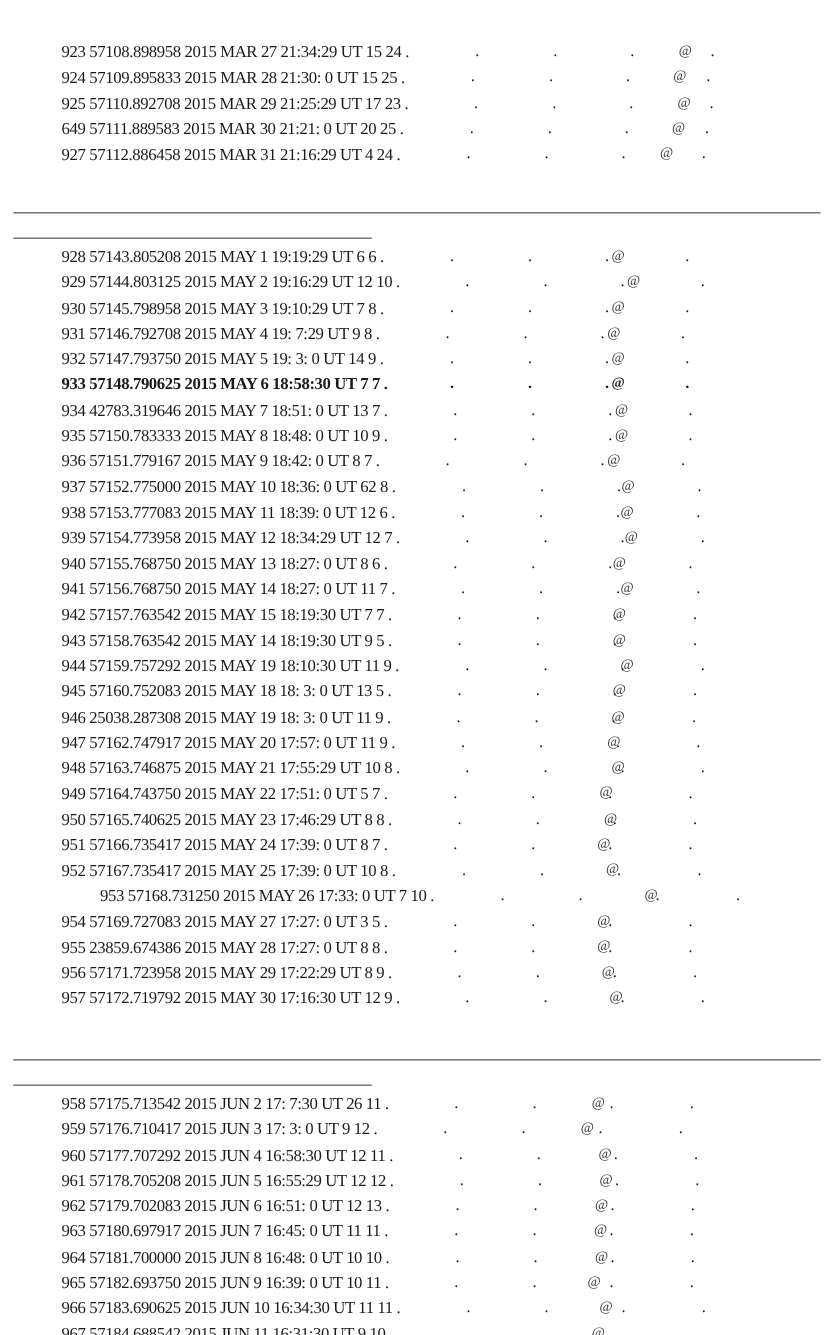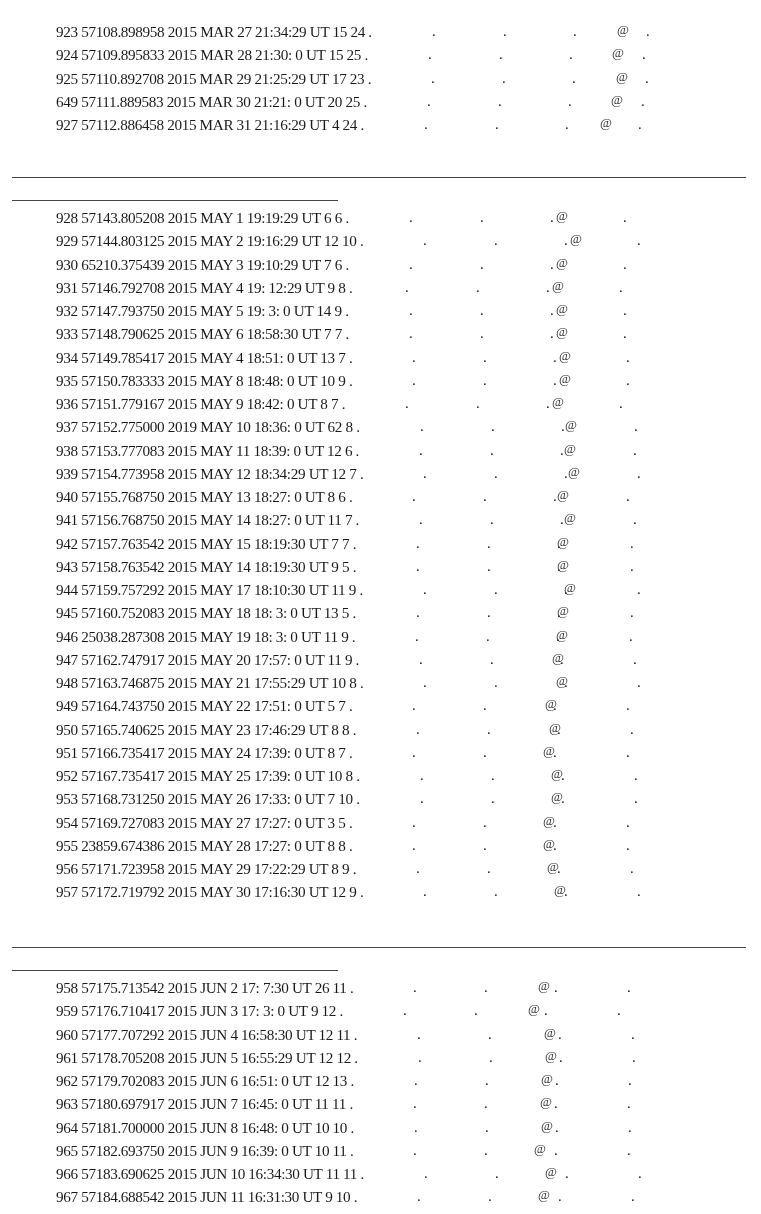--- a/index.html
+++ b/index.html
@@ -1,21 +1,21 @@
 <!DOCTYPE html>
 <html><head>
 <meta charset="utf-8">
 <style>
   html, body { margin: 0; padding: 0; background: #ffffff; }
   body {
     width: 761px; height: 1214px; position: relative; overflow: hidden;
     font-family: "DejaVu Serif", "Liberation Serif", serif;
     color: #1a1a1a;
   }
-  .page { position: absolute; left: 0; top: 0; width: 761px; height: 976px; text-align: right; }
+  .page { position: absolute; left: 0; top: 16px; width: 761px; height: 976px; text-align: right; }
   .row {
     position: absolute; left: 56px; height: 23px; white-space: nowrap;
     font-family: "Liberation Serif", "DejaVu Serif", serif;
     font-size: 15.2px; letter-spacing: -0.35px; line-height: 23px;
   }
   .row .txt { display: inline-block; }
   .row .plot { position: absolute; top: 0; height: 23px; }
   .dot, .at {
     position: absolute; top: 0; line-height: 23px;
     font-family: "Liberation Serif", "DejaVu Serif", serif;
@@ -77,70 +77,70 @@
           <span class="dot" style="left: 277px;">.</span>
           <span class="at" style="left: 210px;">@</span>
         </span></div>
       <div class="row" style="top: 229.25px;"><span class="txt">929 57144.803125 2015 MAY 2 19:16:29 UT 12 10 .</span><span class="plot" style="left: 304px;">
           <span class="dot" style="left: 63px;">.</span>
           <span class="dot" style="left: 134px;">.</span>
           <span class="dot" style="left: 204px;">.</span>
           <span class="dot" style="left: 277px;">.</span>
           <span class="at" style="left: 210px;">@</span>
         </span></div>
-      <div class="row" style="top: 252.5px;"><span class="txt">930 65210.375439 2015 MAY 3 19:10:29 UT 7 6 .</span><span class="plot" style="left: 290px;">
-          <span class="dot" style="left: 63px;">.</span>
-          <span class="dot" style="left: 134px;">.</span>
-          <span class="dot" style="left: 204px;">.</span>
-          <span class="dot" style="left: 277px;">.</span>
-          <span class="at" style="left: 210px;">@</span>
-        </span></div>
-      <div class="row" style="top: 275.75px;"><span class="txt">931 57146.792708 2015 MAY 4 19: 12:29 UT 9 8 .</span><span class="plot" style="left: 286px;">
+      <div class="row" style="top: 252.5px;"><span class="txt">930 57145.798958 2015 MAY 3 19:10:29 UT 7 8 .</span><span class="plot" style="left: 290px;">
+          <span class="dot" style="left: 63px;">.</span>
+          <span class="dot" style="left: 134px;">.</span>
+          <span class="dot" style="left: 204px;">.</span>
+          <span class="dot" style="left: 277px;">.</span>
+          <span class="at" style="left: 210px;">@</span>
+        </span></div>
+      <div class="row" style="top: 275.75px;"><span class="txt">931 57146.792708 2015 MAY 4 19: 7:29 UT 9 8 .</span><span class="plot" style="left: 286px;">
           <span class="dot" style="left: 63px;">.</span>
           <span class="dot" style="left: 134px;">.</span>
           <span class="dot" style="left: 204px;">.</span>
           <span class="dot" style="left: 277px;">.</span>
           <span class="at" style="left: 210px;">@</span>
         </span></div>
       <div class="row" style="top: 299px;"><span class="txt">932 57147.793750 2015 MAY 5 19: 3: 0 UT 14 9 .</span><span class="plot" style="left: 290px;">
           <span class="dot" style="left: 63px;">.</span>
           <span class="dot" style="left: 134px;">.</span>
           <span class="dot" style="left: 204px;">.</span>
           <span class="dot" style="left: 277px;">.</span>
           <span class="at" style="left: 210px;">@</span>
         </span></div>
-      <div class="row" style="top: 322.25px;"><span class="txt">933 57148.790625 2015 MAY 6 18:58:30 UT 7 7 .</span><span class="plot" style="left: 290px;">
-          <span class="dot" style="left: 63px;">.</span>
-          <span class="dot" style="left: 134px;">.</span>
-          <span class="dot" style="left: 204px;">.</span>
-          <span class="dot" style="left: 277px;">.</span>
-          <span class="at" style="left: 210px;">@</span>
-        </span></div>
-      <div class="row" style="top: 345.5px;"><span class="txt">934 57149.785417 2015 MAY 4 18:51: 0 UT 13 7 .</span><span class="plot" style="left: 293px;">
+      <div class="row" style="top: 322.25px; font-weight: bold;"><span class="txt">933 57148.790625 2015 MAY 6 18:58:30 UT 7 7 .</span><span class="plot" style="left: 290px;">
+          <span class="dot" style="left: 63px;">.</span>
+          <span class="dot" style="left: 134px;">.</span>
+          <span class="dot" style="left: 204px;">.</span>
+          <span class="dot" style="left: 277px;">.</span>
+          <span class="at" style="left: 210px;">@</span>
+        </span></div>
+      <div class="row" style="top: 345.5px;"><span class="txt">934 42783.319646 2015 MAY 7 18:51: 0 UT 13 7 .</span><span class="plot" style="left: 293px;">
           <span class="dot" style="left: 63px;">.</span>
           <span class="dot" style="left: 134px;">.</span>
           <span class="dot" style="left: 204px;">.</span>
           <span class="dot" style="left: 277px;">.</span>
           <span class="at" style="left: 210px;">@</span>
         </span></div>
       <div class="row" style="top: 368.75px;"><span class="txt">935 57150.783333 2015 MAY 8 18:48: 0 UT 10 9 .</span><span class="plot" style="left: 293px;">
           <span class="dot" style="left: 63px;">.</span>
           <span class="dot" style="left: 134px;">.</span>
           <span class="dot" style="left: 204px;">.</span>
           <span class="dot" style="left: 277px;">.</span>
           <span class="at" style="left: 210px;">@</span>
         </span></div>
       <div class="row" style="top: 392px;"><span class="txt">936 57151.779167 2015 MAY 9 18:42: 0 UT 8 7 .</span><span class="plot" style="left: 286px;">
           <span class="dot" style="left: 63px;">.</span>
           <span class="dot" style="left: 134px;">.</span>
           <span class="dot" style="left: 204px;">.</span>
           <span class="dot" style="left: 277px;">.</span>
           <span class="at" style="left: 210px;">@</span>
         </span></div>
-      <div class="row" style="top: 415.25px;"><span class="txt">937 57152.775000 2019 MAY 10 18:36: 0 UT 62 8 .</span><span class="plot" style="left: 301px;">
+      <div class="row" style="top: 415.25px;"><span class="txt">937 57152.775000 2015 MAY 10 18:36: 0 UT 62 8 .</span><span class="plot" style="left: 301px;">
           <span class="dot" style="left: 63px;">.</span>
           <span class="dot" style="left: 134px;">.</span>
           <span class="dot" style="left: 204px;">.</span>
           <span class="dot" style="left: 277px;">.</span>
           <span class="at" style="left: 208px;">@</span>
         </span></div>
       <div class="row" style="top: 438.5px;"><span class="txt">938 57153.777083 2015 MAY 11 18:39: 0 UT 12 6 .</span><span class="plot" style="left: 300px;">
           <span class="dot" style="left: 63px;">.</span>
           <span class="dot" style="left: 134px;">.</span>
           <span class="dot" style="left: 204px;">.</span>
@@ -175,21 +175,21 @@
           <span class="dot" style="left: 277px;">.</span>
           <span class="at" style="left: 204px;">@</span>
         </span></div>
       <div class="row" style="top: 554.75px;"><span class="txt">943 57158.763542 2015 MAY 14 18:19:30 UT 9 5 .</span><span class="plot" style="left: 297px;">
           <span class="dot" style="left: 63px;">.</span>
           <span class="dot" style="left: 134px;">.</span>
           <span class="dot" style="left: 204px;">.</span>
           <span class="dot" style="left: 277px;">.</span>
           <span class="at" style="left: 204px;">@</span>
         </span></div>
-      <div class="row" style="top: 578px;"><span class="txt">944 57159.757292 2015 MAY 17 18:10:30 UT 11 9 .</span><span class="plot" style="left: 304px;">
+      <div class="row" style="top: 578px;"><span class="txt">944 57159.757292 2015 MAY 19 18:10:30 UT 11 9 .</span><span class="plot" style="left: 304px;">
           <span class="dot" style="left: 63px;">.</span>
           <span class="dot" style="left: 134px;">.</span>
           <span class="dot" style="left: 204px;">.</span>
           <span class="dot" style="left: 277px;">.</span>
           <span class="at" style="left: 204px;">@</span>
         </span></div>
       <div class="row" style="top: 601.25px;"><span class="txt">945 57160.752083 2015 MAY 18 18: 3: 0 UT 13 5 .</span><span class="plot" style="left: 297px;">
           <span class="dot" style="left: 63px;">.</span>
           <span class="dot" style="left: 134px;">.</span>
           <span class="dot" style="left: 204px;">.</span>
@@ -238,21 +238,21 @@
           <span class="dot" style="left: 277px;">.</span>
           <span class="at" style="left: 194px;">@</span>
         </span></div>
       <div class="row" style="top: 764px;"><span class="txt">952 57167.735417 2015 MAY 25 17:39: 0 UT 10 8 .</span><span class="plot" style="left: 301px;">
           <span class="dot" style="left: 63px;">.</span>
           <span class="dot" style="left: 134px;">.</span>
           <span class="dot" style="left: 204px;">.</span>
           <span class="dot" style="left: 277px;">.</span>
           <span class="at" style="left: 194px;">@</span>
         </span></div>
-      <div class="row" style="top: 787.25px;"><span class="txt">953 57168.731250 2015 MAY 26 17:33: 0 UT 7 10 .</span><span class="plot" style="left: 301px;">
+      <div class="row" style="top: 787.25px; margin-left: 35px;"><span class="txt">953 57168.731250 2015 MAY 26 17:33: 0 UT 7 10 .</span><span class="plot" style="left: 301px;">
           <span class="dot" style="left: 63px;">.</span>
           <span class="dot" style="left: 134px;">.</span>
           <span class="dot" style="left: 204px;">.</span>
           <span class="dot" style="left: 277px;">.</span>
           <span class="at" style="left: 194px;">@</span>
         </span></div>
       <div class="row" style="top: 810.5px;"><span class="txt">954 57169.727083 2015 MAY 27 17:27: 0 UT 3 5 .</span><span class="plot" style="left: 293px;">
           <span class="dot" style="left: 63px;">.</span>
           <span class="dot" style="left: 134px;">.</span>
           <span class="dot" style="left: 204px;">.</span>

